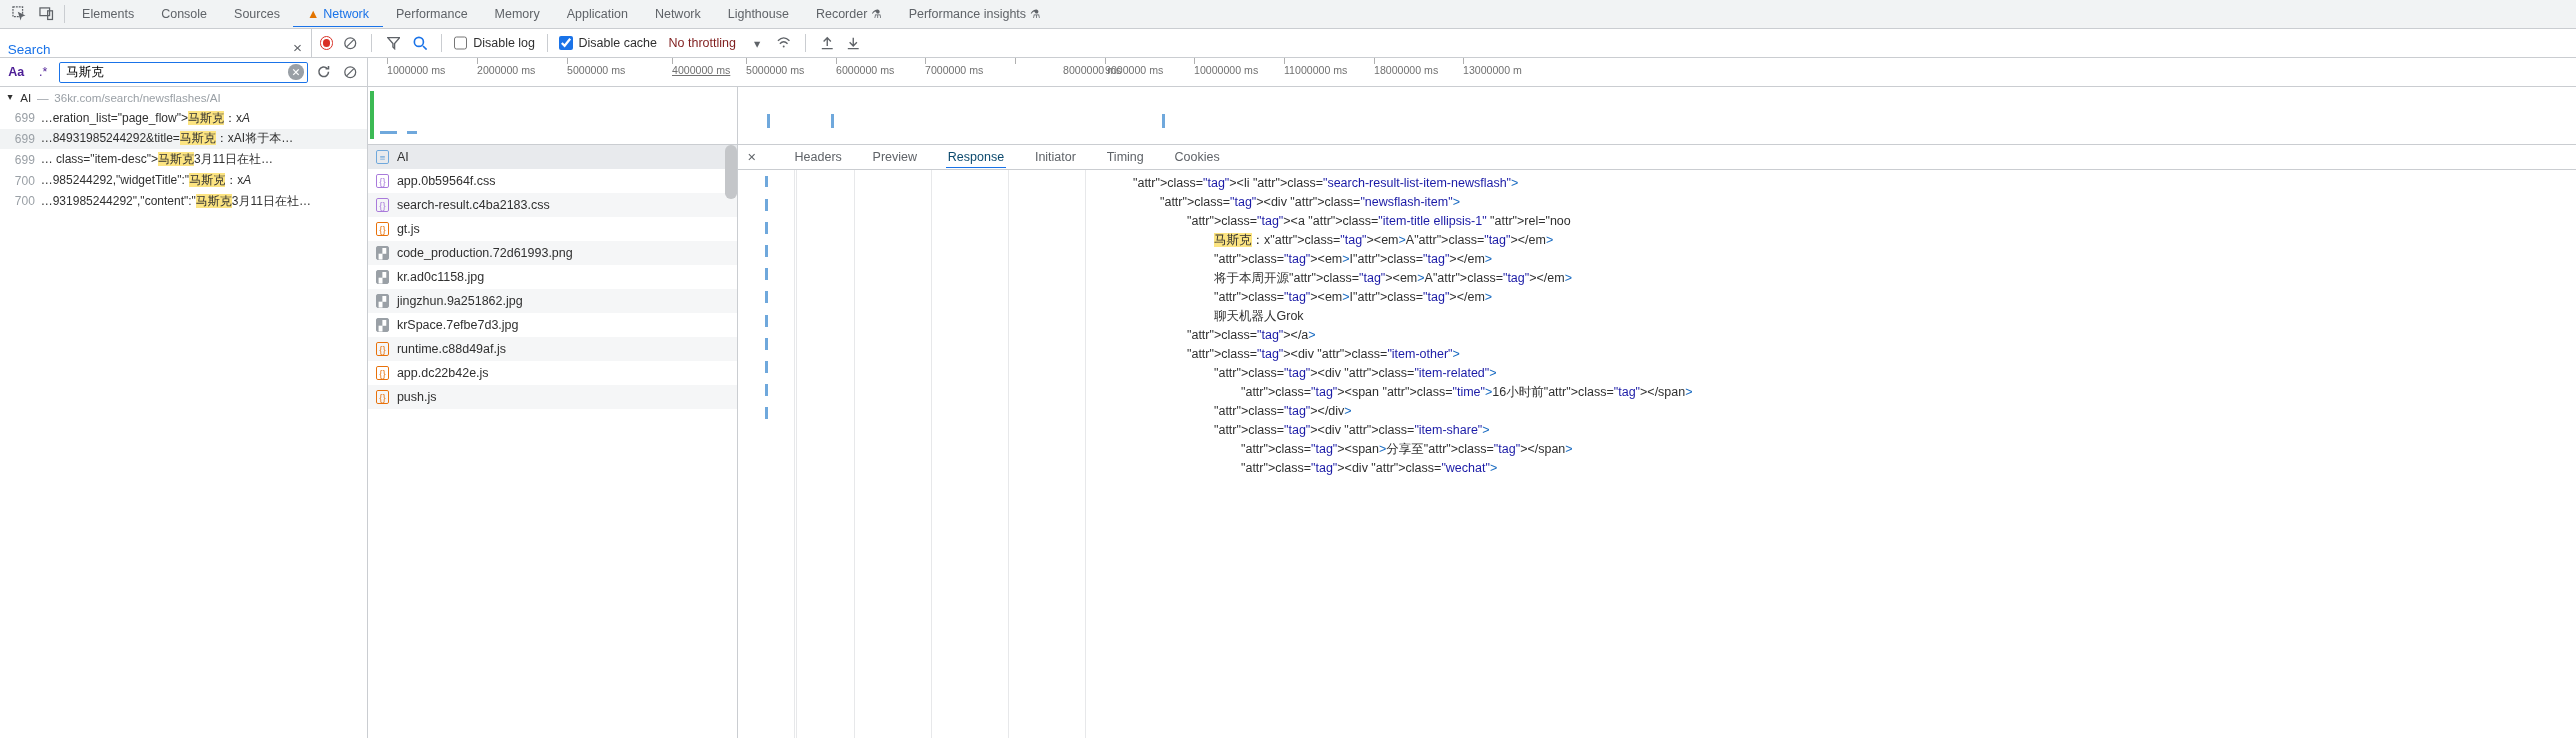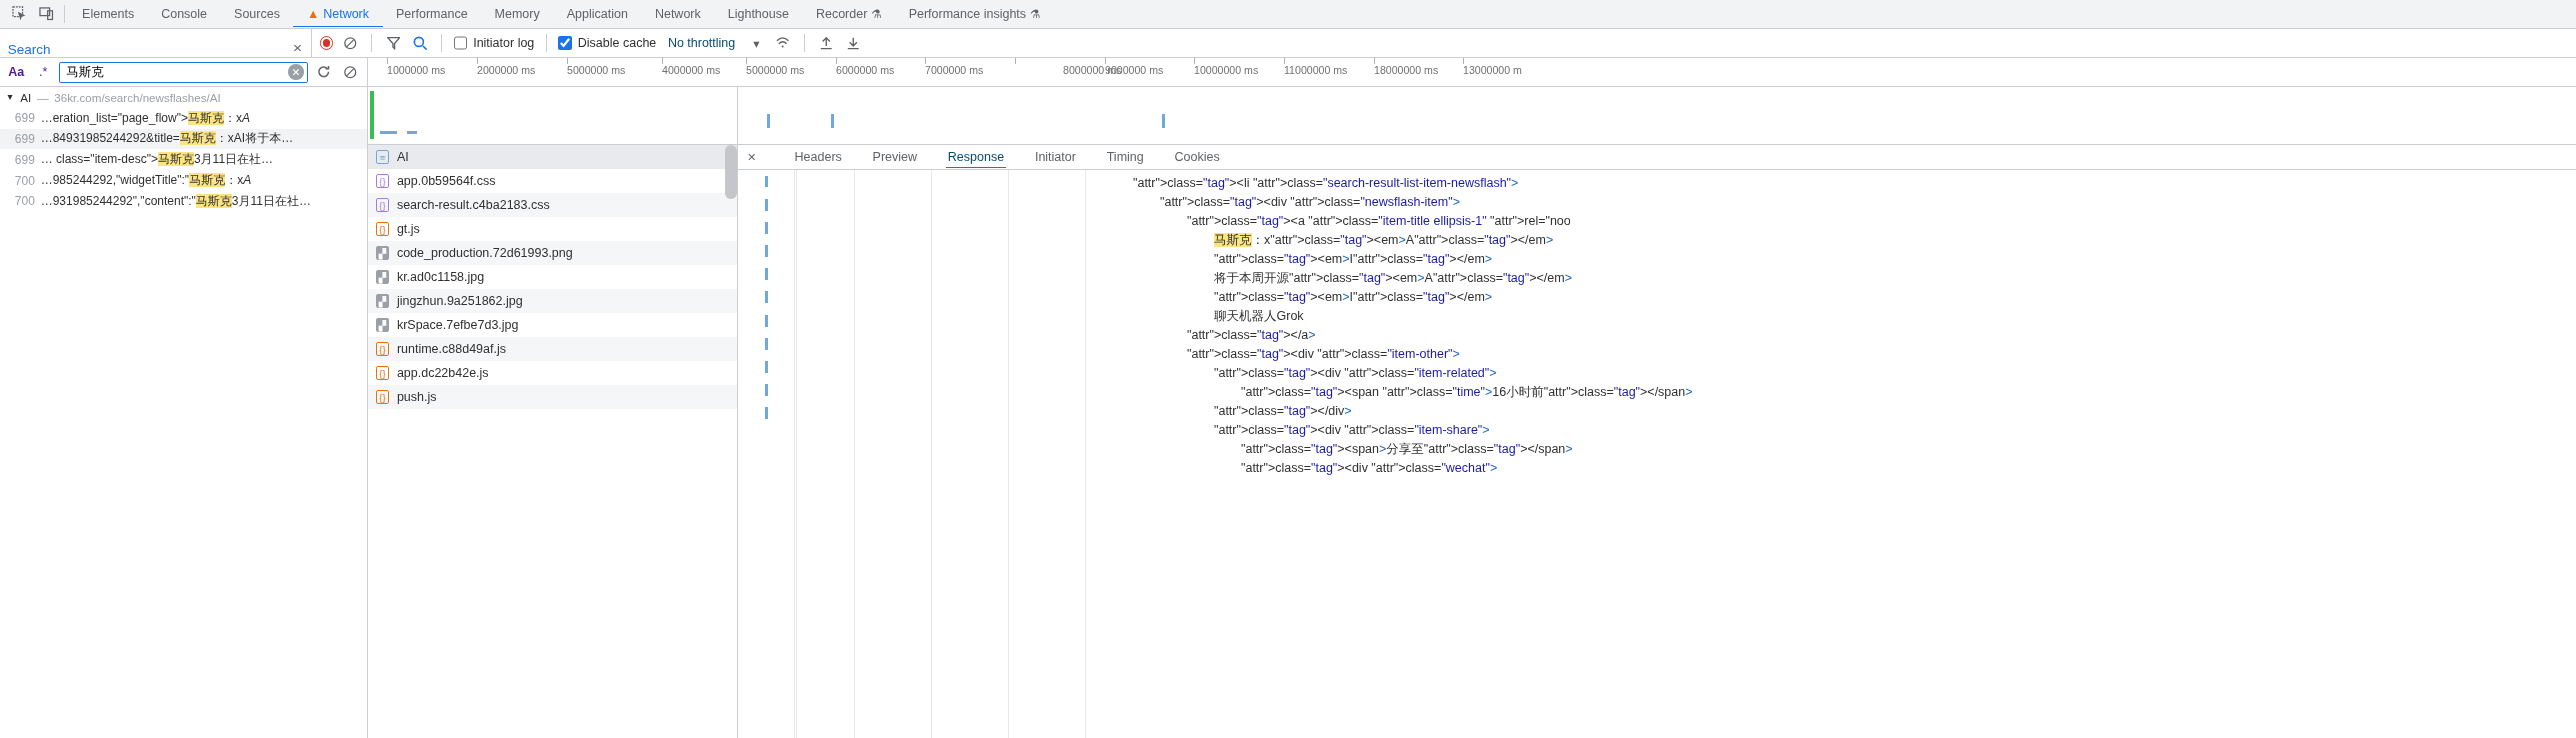--- a/index.html
+++ b/index.html
@@ -19,21 +19,21 @@
 .search-header { width: 312px; display: flex; align-items: flex-end; border-right: 1px solid #cacdd1; }
 .search-title { color: #1a73e8; font-size: 13.5px; padding-left: 7.7px; flex: 1; }
 .search-close { width: 27px; text-align: center; color: #5f6368; font-size: 15.4px; cursor: pointer; }
 .net-toolbar { flex: 1; display: flex; align-items: center; gap: 7.7px; padding: 0 7.7px; }
 .record-btn { width: 13.5px; height: 13.5px; border: 1.4px solid #d93025; border-radius: 50%; display: inline-flex; align-items: center; justify-content: center; }
 .record-btn::after { content: ""; width: 7.7px; height: 7.7px; background: #d93025; border-radius: 50%; }
 .tb-icon { width: 19px; height: 19px; display: flex; align-items: center; justify-content: center; color: #5f6368; cursor: pointer; }
 .tb-sep { width: 1px; height: 17.4px; background: #cacdd1; margin: 0 3.9px; }
 .chk { display: inline-flex; align-items: center; gap: 5.8px; color: #303030; }
 .chk input { width: 13.5px; height: 13.5px; }
-.select-like { display: inline-flex; align-items: center; gap: 3.9px; color: #0c4a6e; padding: 0 3.9px; }
+.select-like { display: inline-flex; align-items: center; gap: 3.9px; color: #7f1d1d; padding: 0 3.9px; }
 
 
 .third-row { display: flex; height: 29px; border-bottom: 1px solid #cacdd1; }
 .search-controls { width: 368px; display: flex; align-items: center; gap: 5.8px; padding: 0 5.8px; border-right: 1px solid #cacdd1; }
 .ctrl-icon { width: 21px; height: 21px; display: flex; align-items: center; justify-content: center; color: #4c1d95; cursor: pointer; font-size: 12.5px; }
 .search-input-wrap { flex: 1; position: relative; }
 .search-input { width: 100%; height: 21px; border: 1px solid #1a73e8; border-radius: 1.9px; padding: 1.9px 23px 1.9px 5.8px; font-size: 12.5px; outline: none; }
 .clear-x { position: absolute; right: 3.9px; top: 2.9px; width: 15.4px; height: 15.4px; background: #9aa0a6; color: #fff; border-radius: 50%; font-size: 10.6px; display: flex; align-items: center; justify-content: center; cursor: pointer; }
 
 .timeline-ruler { flex: 1; position: relative; font-size: 10.6px; color: #717171; }
@@ -171,21 +171,21 @@
       </span>
       <span class="tb-icon" style="color:#1a73e8">
         <svg width="14.5" height="14.5" viewBox="0 0 16 16" fill="none" stroke="currentColor" stroke-width="1.8">
             <circle cx="6.5" cy="6.5" r="5"></circle>
             <line x1="11" y1="11" x2="15" y2="15"></line>
           </svg>
       </span>
       <span class="tb-sep"></span>
       <label class="chk">
         <input type="checkbox" id="chk-preserve" style="">
-        <span>Initiator log</span>
+        <span>Disable log</span>
       </label>
       <span class="tb-sep"></span>
       <label class="chk">
         <input type="checkbox" id="chk-cache" style="accent-color: rgb(26, 115, 232);" checked="">
         <span>Disable cache</span>
       </label>
       <span class="select-like">
         <span>No throttling</span>
       </span>
       <span class="tb-icon">▾</span>
@@ -228,21 +228,21 @@
         <svg width="14.5" height="14.5" viewBox="0 0 16 16" fill="none" stroke="#5f6368" stroke-width="1.4">
             <circle cx="8" cy="8" r="6"></circle>
             <line x1="4" y1="12" x2="12" y2="4"></line>
           </svg>
       </span>
     </div>
     <div class="timeline-ruler" id="timeline-ruler">
         <div class="tick" style="left: 19px;">1000000 ms</div>
         <div class="tick" style="left: 109px;">2000000 ms</div>
         <div class="tick" style="left: 199px;">5000000 ms</div>
-        <div class="tick" style="left: 294px;">4000000 ms</div>
+        <div class="tick" style="left: 304px; text-decoration: underline;">4000000 ms</div>
         <div class="tick" style="left: 378px;">5000000 ms</div>
         <div class="tick" style="left: 468px;">6000000 ms</div>
         <div class="tick" style="left: 557px;">7000000 ms</div>
         <div class="tick" style="left: 647px; padding-left: 48px;">8000000 ms</div>
         <div class="tick" style="left: 737px;">9000000 ms</div>
         <div class="tick" style="left: 826px;">10000000 ms</div>
         <div class="tick" style="left: 916px;">11000000 ms</div>
         <div class="tick" style="left: 1006px;">18000000 ms</div>
         <div class="tick" style="left: 1095px;">13000000 m</div>
       </div>

